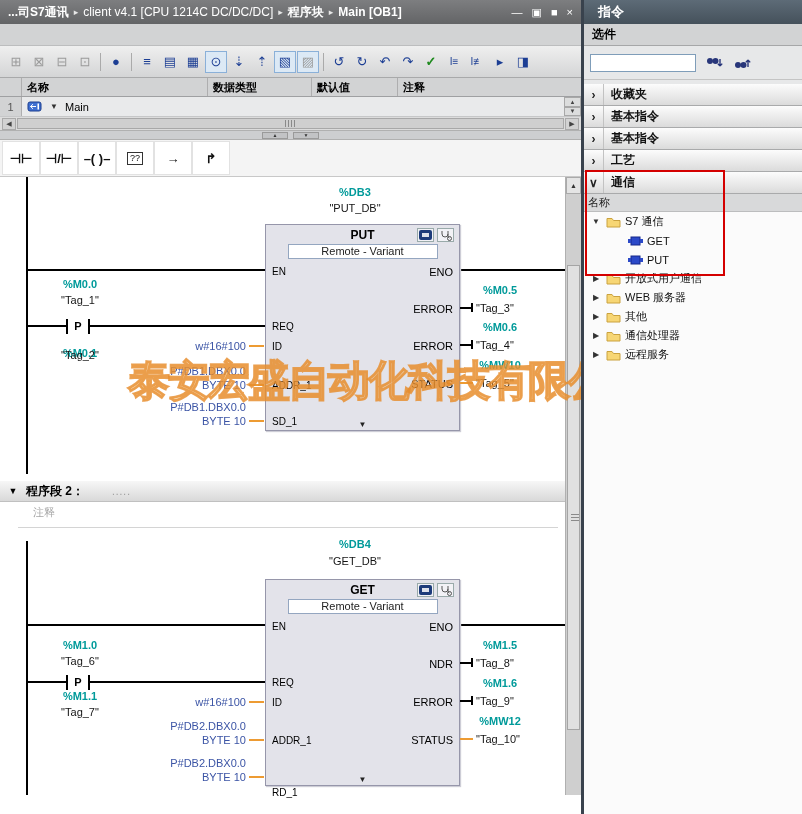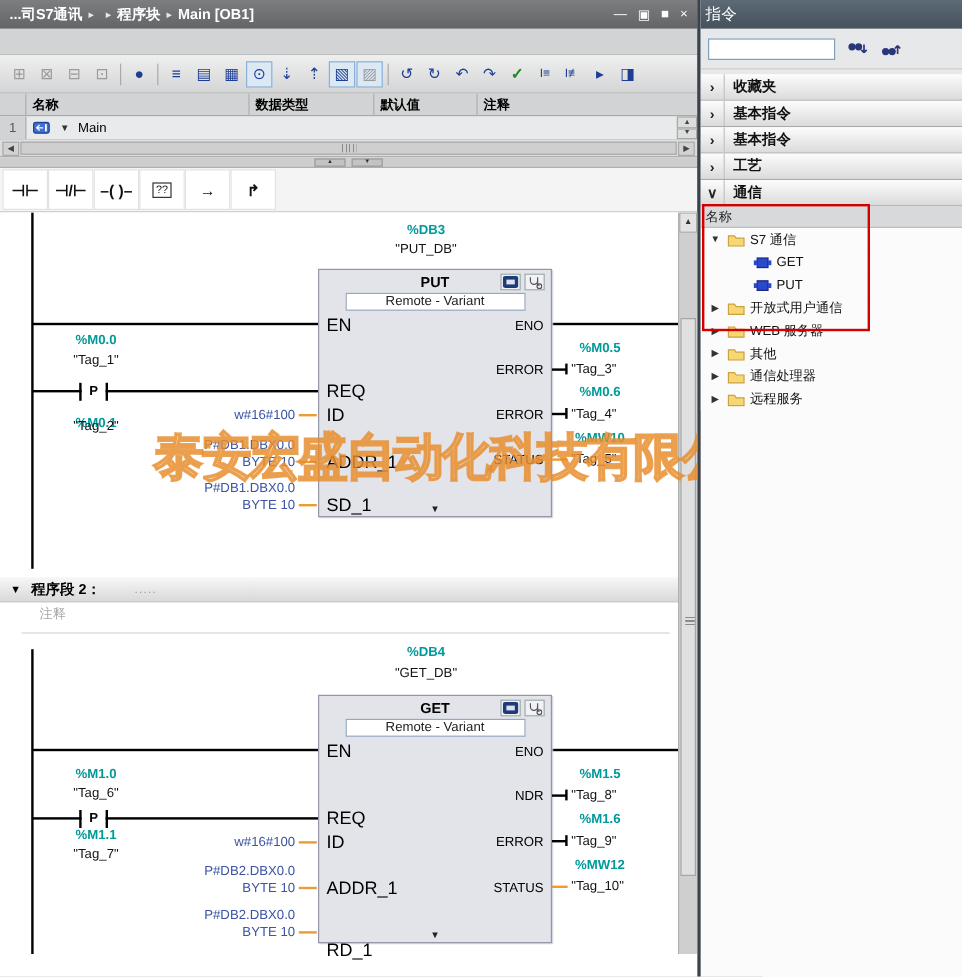--- a/index.html
+++ b/index.html
@@ -50,40 +50,40 @@
   .t{position:absolute;white-space:nowrap;line-height:14px}
   .teal{color:#009a9a;font-weight:bold}
   .tag{color:#141414}
   .cen{text-align:center}
   .val{color:#3b54a5;text-align:right;width:126px;left:120px}
   .lopd{left:30px;width:100px;text-align:center}
   .ropd{left:468px;width:86px}
   .blk{position:absolute;left:265px;width:195px;background:#e3e3ea;border:1px solid #9696aa;box-shadow:1px 1px 1px #cdcdd6}
   .bt{text-align:center;font-weight:bold;font-size:12px;margin-top:3px}
   .bsub{margin:2px auto 0;width:150px;background:#fff;border:1px solid #94a6c0;text-align:center;font-size:11px;height:15px;line-height:13px;color:#222}
-  .pl{position:absolute;left:6px;font-size:15px;color:#000;line-height:14px}
+  .pl{position:absolute;left:6px;font-size:10px;color:#000;line-height:14px}
   .prr{position:absolute;right:6px;font-size:11px;color:#000;line-height:14px;text-align:right}
   .bico{position:absolute;top:3px;width:17px;height:14px;display:flex;align-items:center;justify-content:center;background:#f2f2f6;border:1px solid #9aa}
   .bexp{position:absolute;bottom:1px;left:0;right:0;text-align:center;font-size:8px;color:#222;line-height:8px}
   .cbar{position:absolute;width:2px;height:15px;background:#000}
   .pgap{position:absolute;width:20px;height:13px;background:#fff;text-align:center;font-weight:bold;font-size:11px;line-height:13px}
   .tick{position:absolute;width:2px;height:9px;background:#000}
   .nethdr{position:absolute;left:0;width:565px;height:21px;background:linear-gradient(#f7f7f7,#d9d9d9);border-bottom:1px solid #c0c0c0;display:flex;align-items:center;font-size:12px;font-weight:bold}
   .nethdr .car{width:26px;text-align:center;font-size:9px}
   .netdots{color:#999;font-weight:normal;letter-spacing:1px;margin-left:28px;font-size:10px}
   .cmt{color:#a6a6a6;font-weight:normal}
   .sepline{position:absolute;height:1px;background:#d4d4d4}
   .wm{position:absolute;left:128px;top:176px;font-size:42px;font-weight:bold;white-space:nowrap;color:rgba(246,168,66,0.30);-webkit-text-stroke:1.5px rgba(230,140,44,0.8);z-index:40;pointer-events:none;letter-spacing:-2px}
   .vscroll{position:absolute;left:565px;top:0;width:16px;height:618px;background:#cfcfcf;border-left:1px solid #b0b0b0}
   .vbtn{height:17px;background:#e4e4e4;border:1px solid #aaa;font-size:7px;display:flex;align-items:center;justify-content:center;color:#333}
   .vthumb{position:absolute;left:1px;right:1px;top:88px;height:465px;background:#e0e0e0;border:1px solid #a5a5a5}
   .vgrip{position:absolute;left:3px;top:248px;width:8px;height:7px;background:repeating-linear-gradient(0deg,#8a8a8a 0 1px,transparent 1px 3px)}
   
   .panel{width:218px;display:flex;flex-direction:column;background:#fbfbfb;position:relative}
-  .phead{height:24px;background:linear-gradient(#5d6b77,#45515b);color:#fff;font-weight:normal;font-size:13px;display:flex;align-items:center;padding-left:4px}
+  .phead{height:24px;background:linear-gradient(#5d6b77,#45515b);color:#fff;font-weight:bold;font-size:13px;display:flex;align-items:center;padding-left:14px}
   .popts{height:22px;background:#d2d3d4;font-weight:bold;font-size:12px;display:flex;align-items:center;padding-left:8px;border-bottom:1px solid #a6a7a8}
   .psearch{height:34px;background:#e7e8e9;display:flex;align-items:center;padding:0 6px;gap:8px;border-bottom:1px solid #c4c4c4}
   .pinput{width:106px;height:18px;border:1px solid #7f9db9;background:#fff;font-size:11px;padding:0 3px}
   .sico{width:20px;height:16px;display:flex;align-items:center;justify-content:center}
   .pspacer{height:4px;background:#e7e8e9}
   .sect{height:22px;background:linear-gradient(#fcfcfc,#dbdbdb);border-bottom:1px solid #a9aaab;display:flex;align-items:center;font-size:12px;font-weight:bold;color:#111}
   .sect .chev{width:20px;text-align:center;font-weight:bold;color:#222;border-right:1px solid #c2c2c2;margin-right:7px;font-size:12px;align-self:stretch;display:flex;align-items:center;justify-content:center}
   .pthdr{height:18px;background:#d8d9da;font-size:11px;display:flex;align-items:center;padding-left:4px;border-bottom:1px solid #bcbdbe;color:#222}
   .titem{height:19px;display:flex;align-items:center;font-size:11px;background:#fbfbfb;color:#111;gap:4px}
   .caret{width:12px;text-align:center;font-size:8px;color:#333}
@@ -92,20 +92,21 @@
 </head>
 <body>
 
 <div class="app">
 
   <div class="main">
 
     <div class="titlebar">
       <span class="tb-seg">...司S7通讯</span>
       <span class="tb-sep">▸</span>
+      <span class="tb-seg norm">client v4.1 [CPU 1214C DC/DC/DC]</span>
       <span class="tb-sep">▸</span>
       <span class="tb-seg">程序块</span>
       <span class="tb-sep">▸</span>
       <span class="tb-seg">Main [OB1]</span>
       <span class="win">
         <span>—</span>
         <span>▣</span>
         <span>■</span>
         <span>×</span>
       </span>
@@ -342,20 +343,21 @@
             <div class="vgrip"></div>
           </div>
       </div>
     </div>
   </div>
 
   <div class="divider"></div>
 
   <div class="panel">
     <div class="phead">指令</div>
+    <div class="popts">选件</div>
     <div class="psearch">
       <input class="pinput" value="" style="">
       <span class="sico">
         <svg width="17" height="14">
             <circle cx="4" cy="5" r="3" fill="#28367a"></circle>
             <circle cx="9.5" cy="5" r="3" fill="#28367a"></circle>
             <path d="M14 3v7m0 0-2.2-2.4M14 10l2.2-2.4" stroke="#28367a" stroke-width="1.4" fill="none"></path>
           </svg>
       </span>
       <span class="sico">

